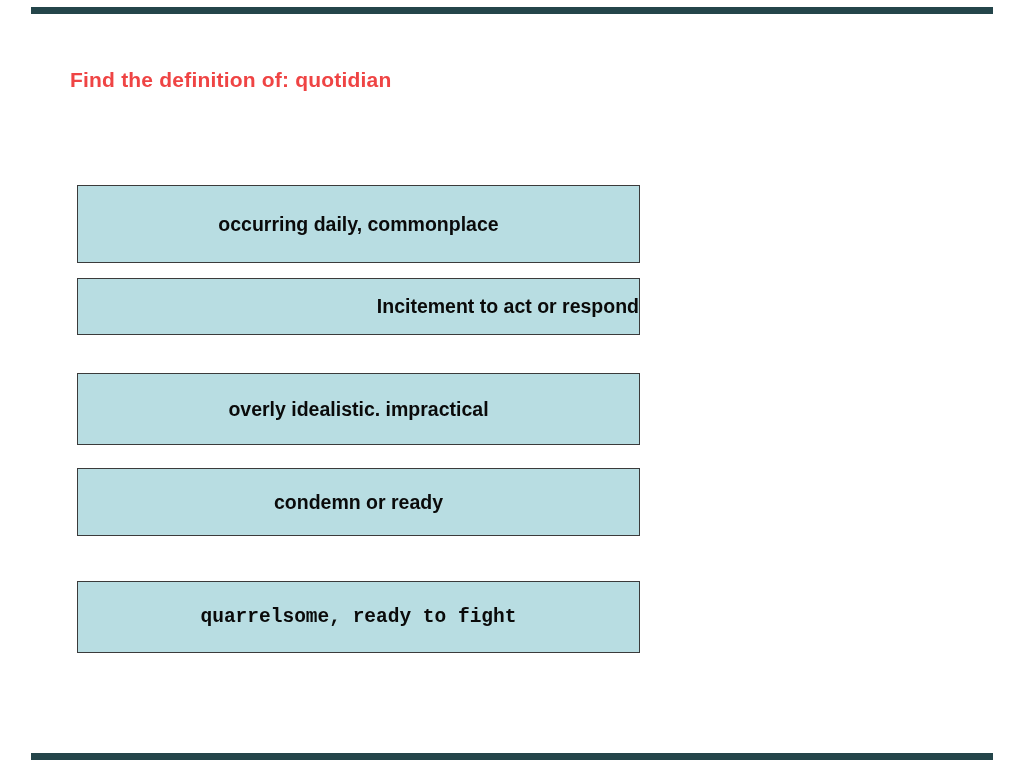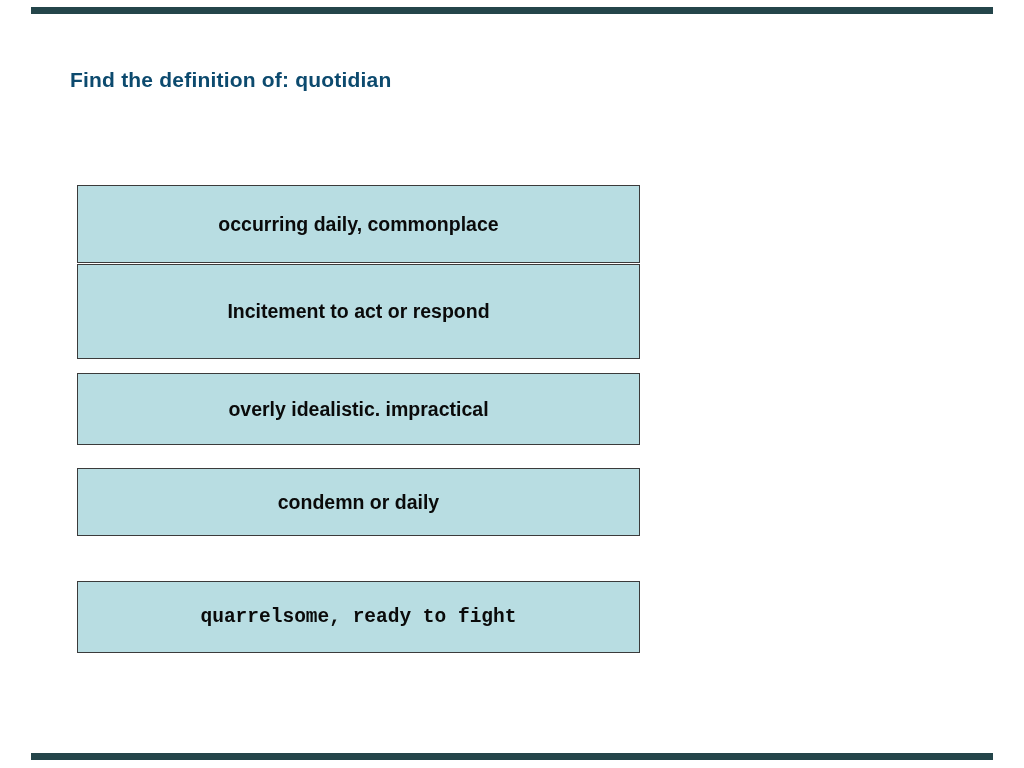--- a/index.html
+++ b/index.html
@@ -20,21 +20,21 @@
     background: #24454a;
   }
   .accent-bar.top { top: 7px; }
   .accent-bar.bottom { top: 753px; }
   .slide-title {
     position: absolute;
     left: 70px;
     top: 68px;
     font-size: 21px;
     font-weight: bold;
-    color: #0c4a6e;
+    color: #ef4444;
     letter-spacing: 0.2px;
     white-space: nowrap;
   }
   .option-box {
     position: absolute;
     left: 77px;
     width: 563px;
     background: #b8dde2;
     border: 1.5px solid #3b3b3b;
     display: flex;
@@ -44,21 +44,21 @@
     margin-top: 24px;
   }
   .option-label {
     font-size: 19.5px;
     font-weight: bold;
     color: #0a0a0a;
     text-align: center;
     white-space: nowrap;
   }
   #opt0 { top: 161px; height: 78px; }
-  #opt1 { top: 240px; height: 95px; }
+  #opt1 { top: 254px; height: 57px; justify-content: flex-end; }
   #opt2 { top: 349px; height: 72px; }
   #opt3 { top: 444px; height: 68px; }
   #opt4 { top: 557px; height: 72px; font-family: Liberation Mono, monospace; }
 </style>
 </head>
 <body>
 
 <div class="accent-bar top"></div>
 
 <h1 class="slide-title">Find the definition of: quotidian</h1>
@@ -69,20 +69,20 @@
 
 <div class="option-box" id="opt1">
   <span class="option-label">Incitement to act or respond</span>
 </div>
 
 <div class="option-box" id="opt2">
   <span class="option-label">overly idealistic. impractical</span>
 </div>
 
 <div class="option-box" id="opt3">
-  <span class="option-label">condemn or daily</span>
+  <span class="option-label">condemn or ready</span>
 </div>
 
 <div class="option-box" id="opt4">
   <span class="option-label">quarrelsome, ready to fight</span>
 </div>
 
 <div class="accent-bar bottom"></div>
 
 </body></html>

